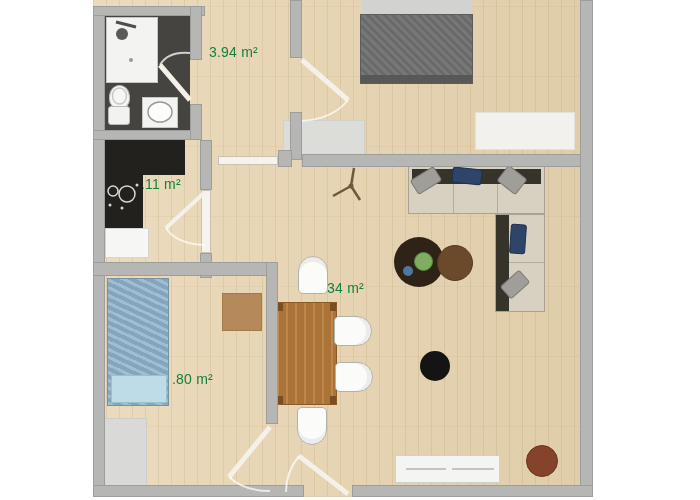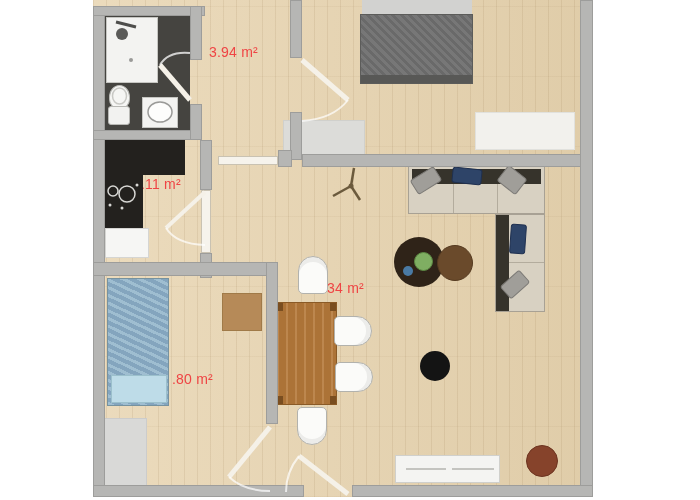--- a/index.html
+++ b/index.html
@@ -9,21 +9,21 @@
   .wood{position:absolute;z-index:0;background-color:#e7d3ae;
     background-image:
       repeating-linear-gradient(90deg, rgba(120,85,40,.10) 0 1px, rgba(255,255,255,0) 1px 13px),
       repeating-linear-gradient(0deg, rgba(120,85,40,.05) 0 1px, rgba(255,255,255,0) 1px 70px),
       linear-gradient(90deg, rgba(255,255,255,.18), rgba(0,0,0,.03));}
   .bathfloor{position:absolute;z-index:1;background:#454440;}
   
   .wall{position:absolute;z-index:3;background:#b6b6b4;box-shadow:inset 0 0 0 1px #9d9d9b;}
   .wallwhite{position:absolute;z-index:3;background:#f6f3ec;border:1px solid #c9c2b2;box-sizing:border-box;}
   
-  .area-label{position:absolute;z-index:1;font-size:14px;color:#ef4444;white-space:nowrap;letter-spacing:.2px;}
+  .area-label{position:absolute;z-index:1;font-size:14px;color:#15803d;white-space:nowrap;letter-spacing:.2px;}
   
   .furn{position:absolute;z-index:2;box-sizing:border-box;}
   .whiteblock{background:#f3f3f1;border:1px solid #c6c6c2;}
   .chair{width:30px;height:38px;background:#fbfbf9;border:1px solid #b2b2ad;border-radius:15px 15px 5px 5px;
          box-shadow:inset 0 5px 0 rgba(0,0,0,.06);}
   .pillow{position:absolute;z-index:2;border-radius:3px;}
   .circle{border-radius:50%;}
   svg.overlay{position:absolute;z-index:4;left:0;top:0;pointer-events:none;}
 </style>
 </head>

